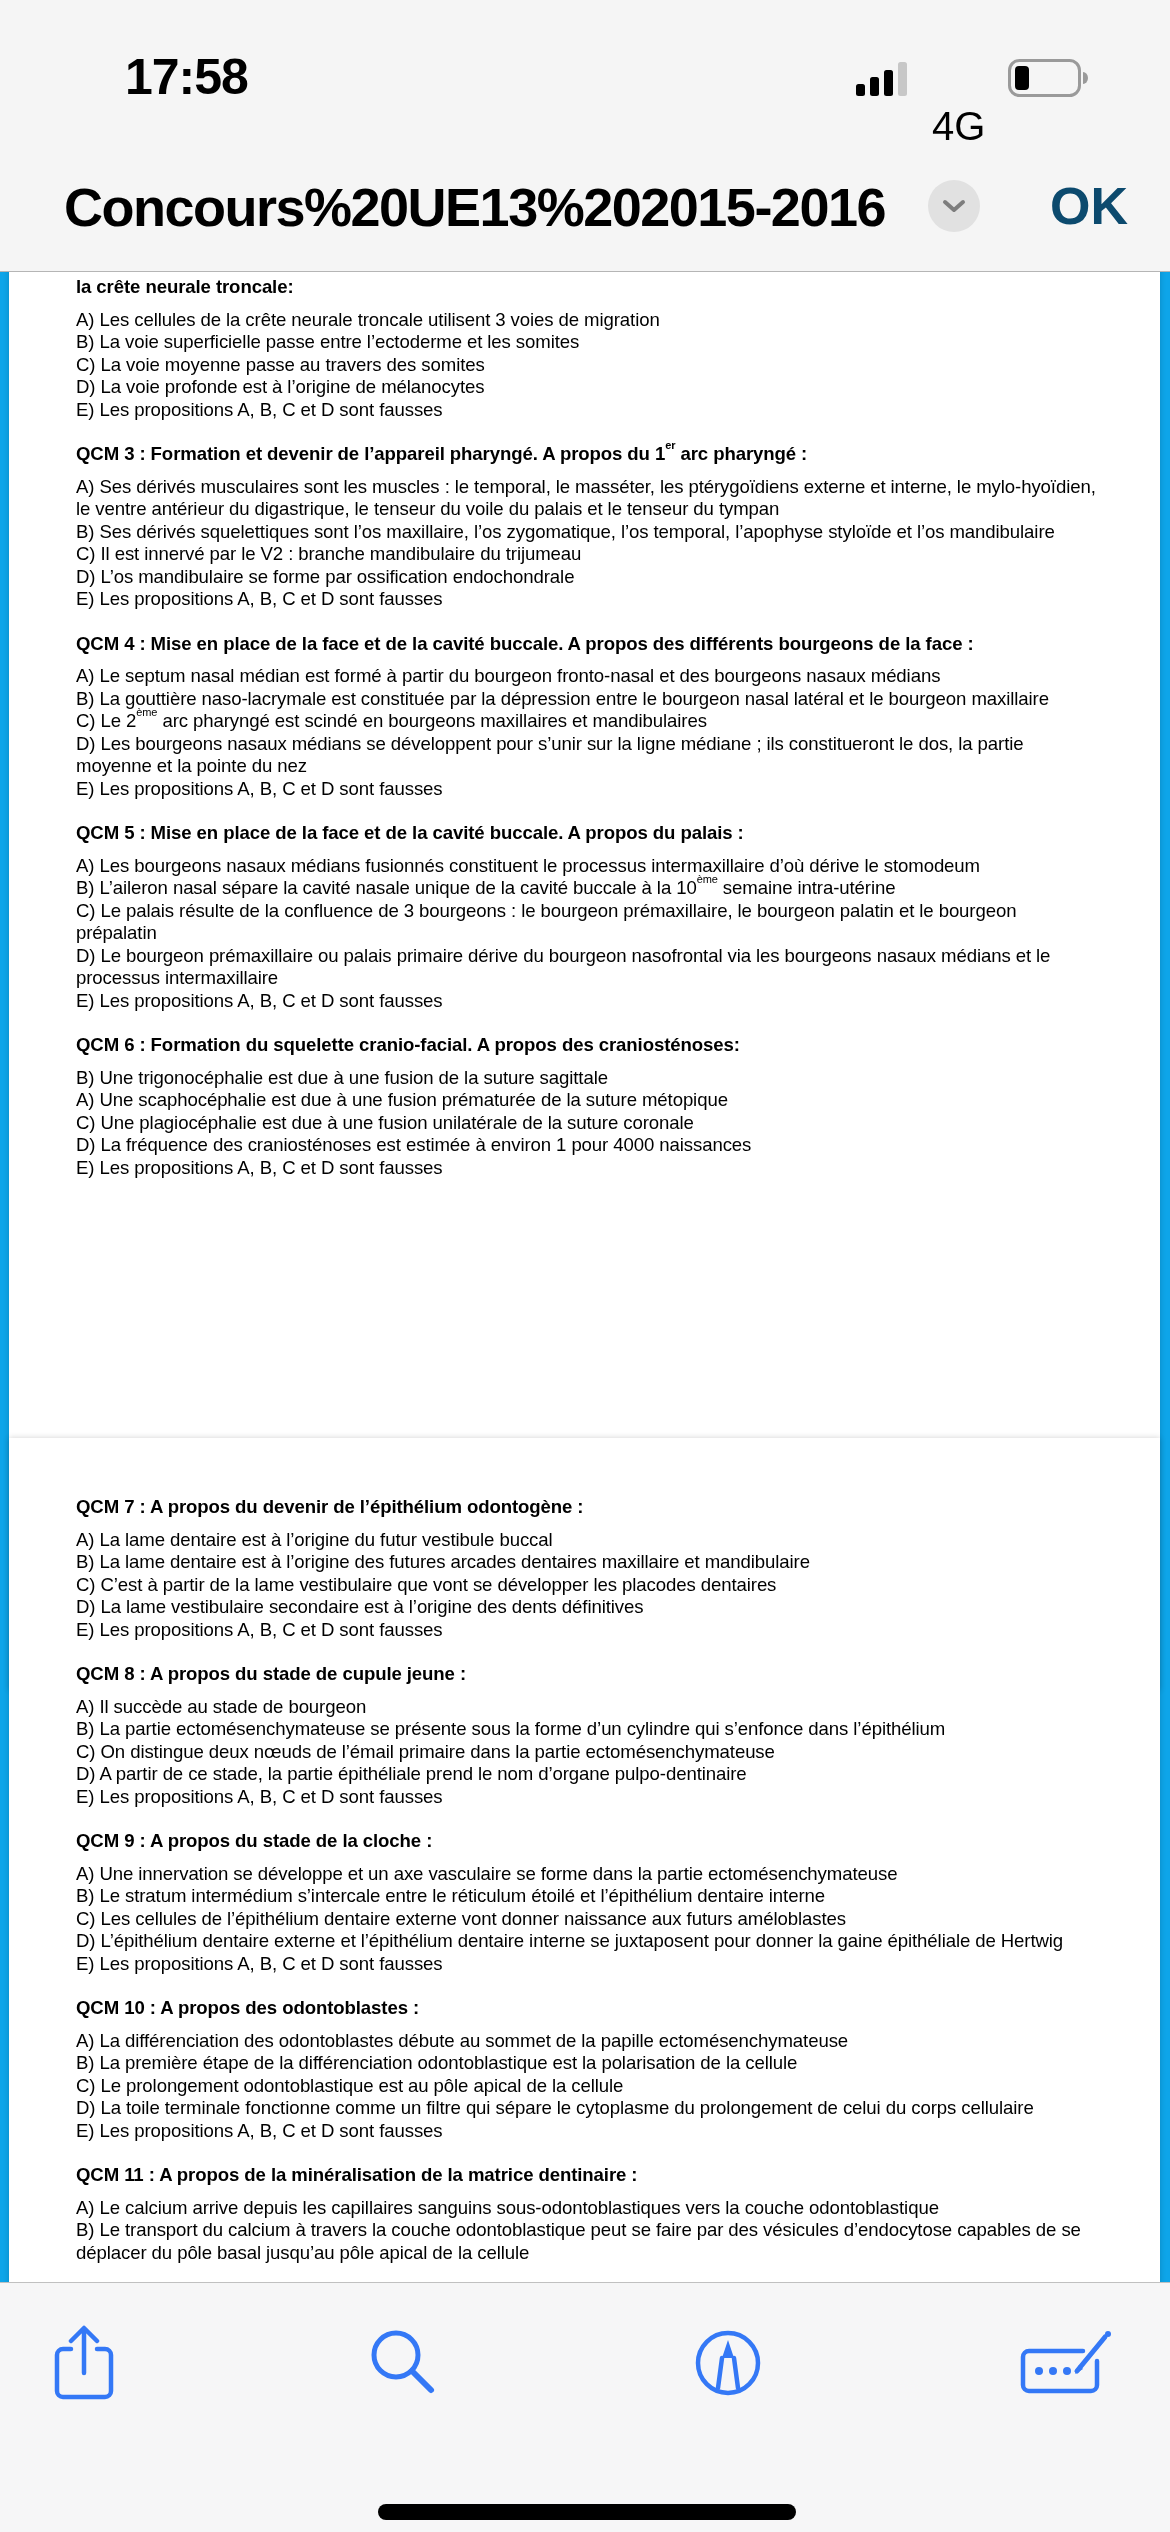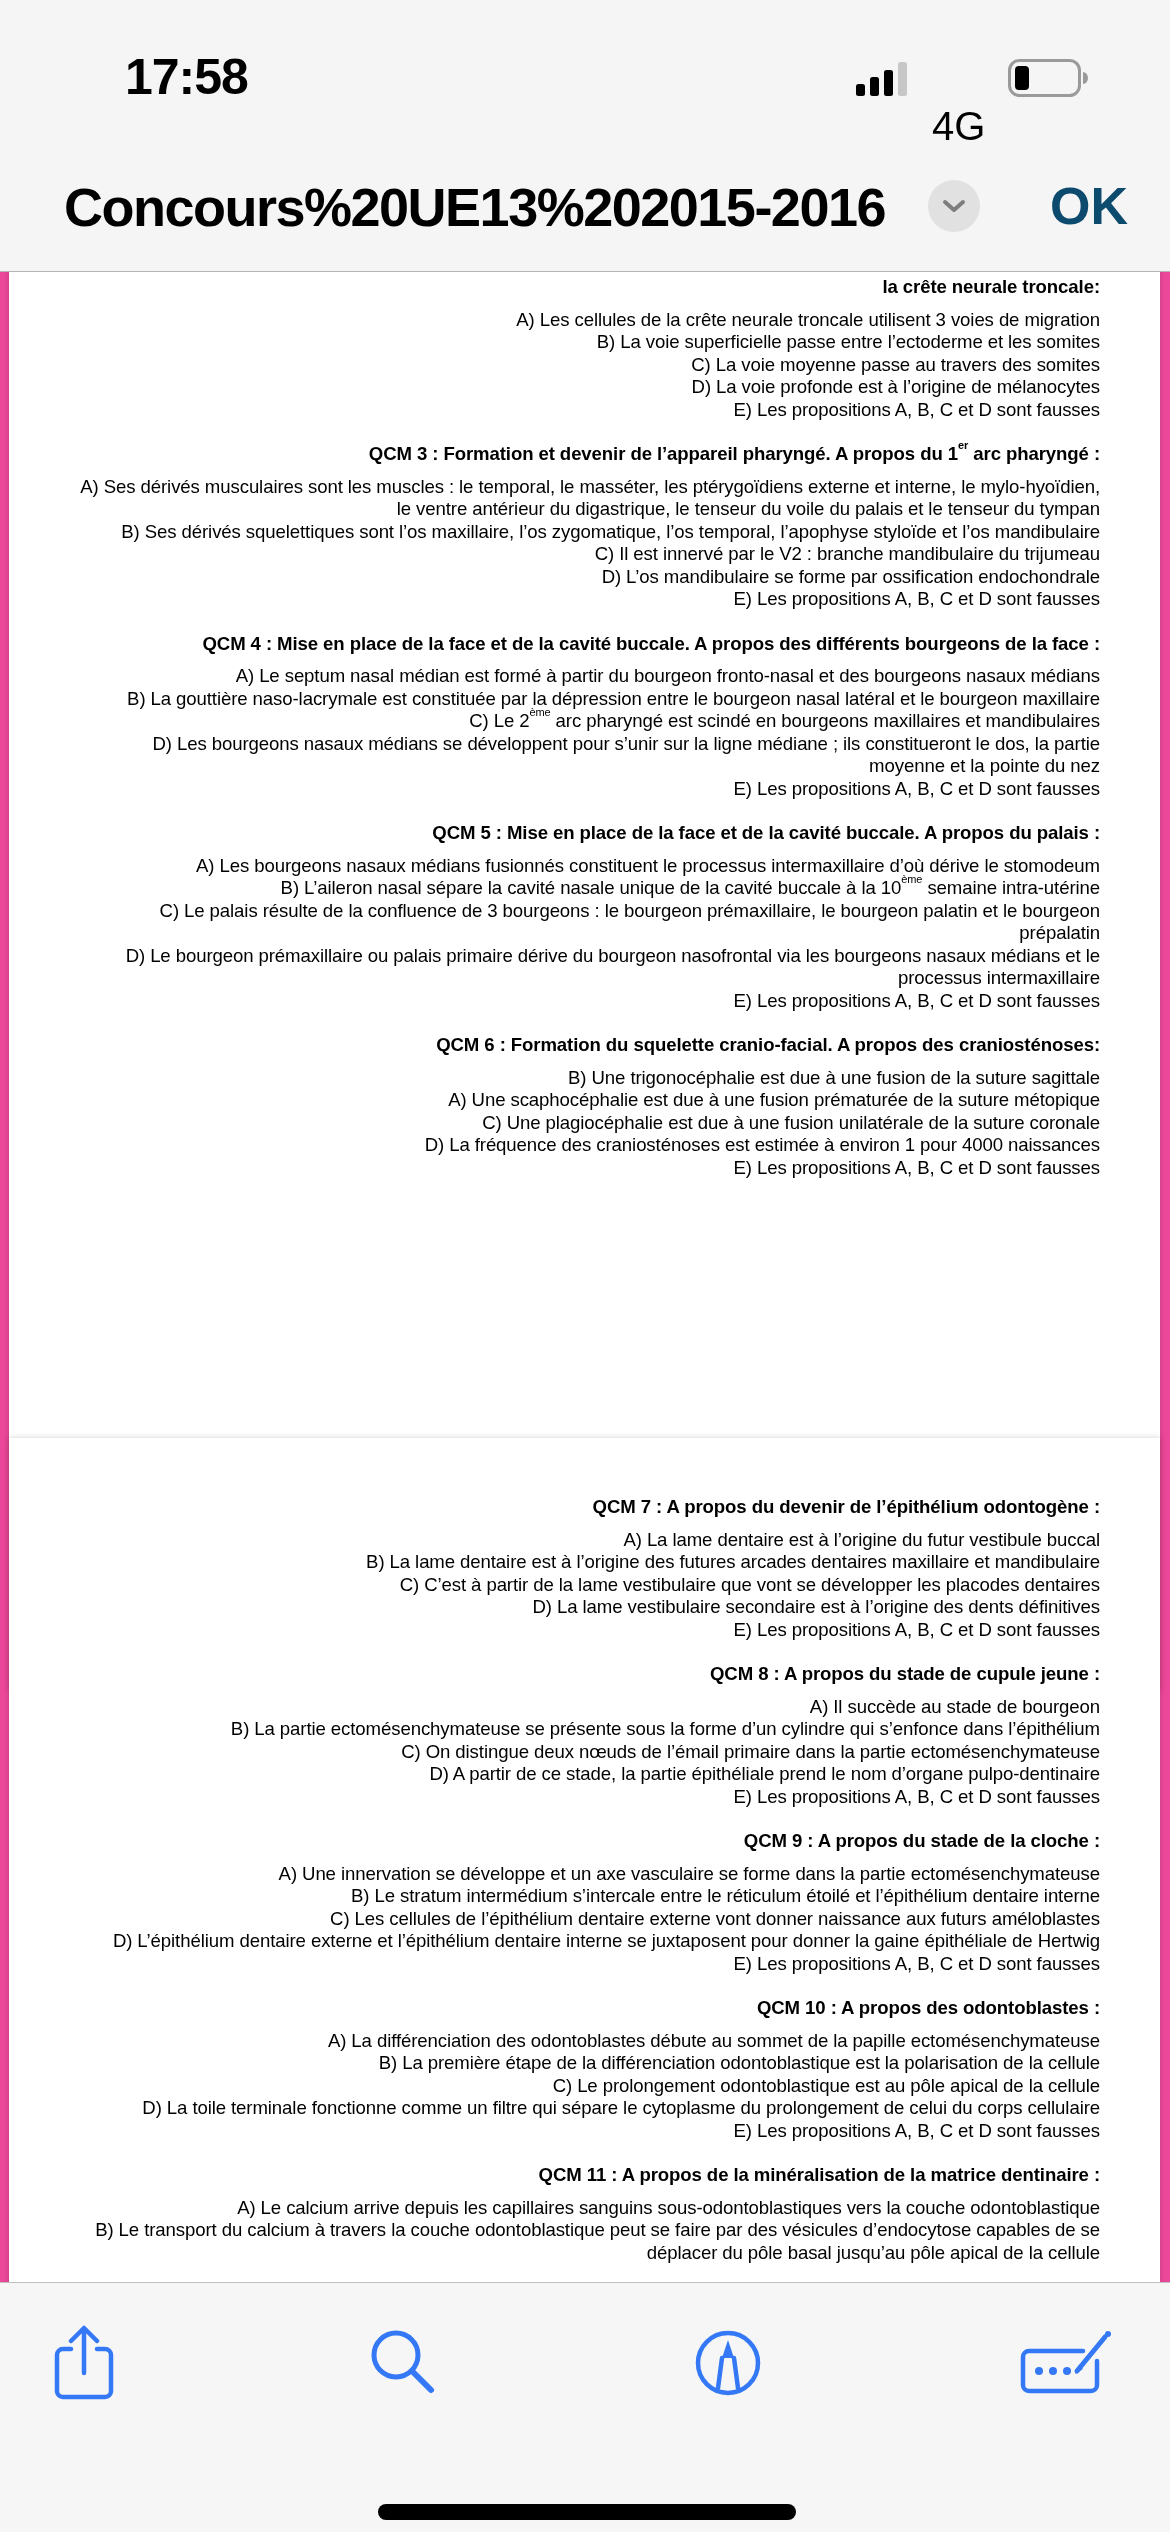--- a/index.html
+++ b/index.html
@@ -1,20 +1,20 @@
 <!DOCTYPE html>
 <html><head>
 <meta charset="utf-8">
 <style>
   * { box-sizing: border-box; margin: 0; padding: 0; }
   html, body { width: 1170px; height: 2532px; overflow: hidden; background: #e3e3e8; }
   body { position: relative; font-family: "Liberation Sans", sans-serif; color: #000; }
 
   
-  .viewer { position: absolute; left: 0; top: 272px; width: 1170px; height: 2010px; background: #ec4899; overflow: hidden; text-align: right; }
+  .viewer { position: absolute; left: 0; top: 272px; width: 1170px; height: 2010px; background: #0ea5e9; overflow: hidden; }
 
   .page {
     position: absolute; left: 9px; width: 1151px; background: #fff;
     box-shadow: 0 0 6px rgba(0,0,0,0.18);
   }
   .page1 { top: -40px; height: 1458px; }
   .page2 { top: 1166px; height: 900px; }
 
   .content { position: absolute; left: 67px; right: 60px; font-size: 18.6px; line-height: 22.5px; letter-spacing: -0.1px; }
   .page1 .content { top: 44px; }

